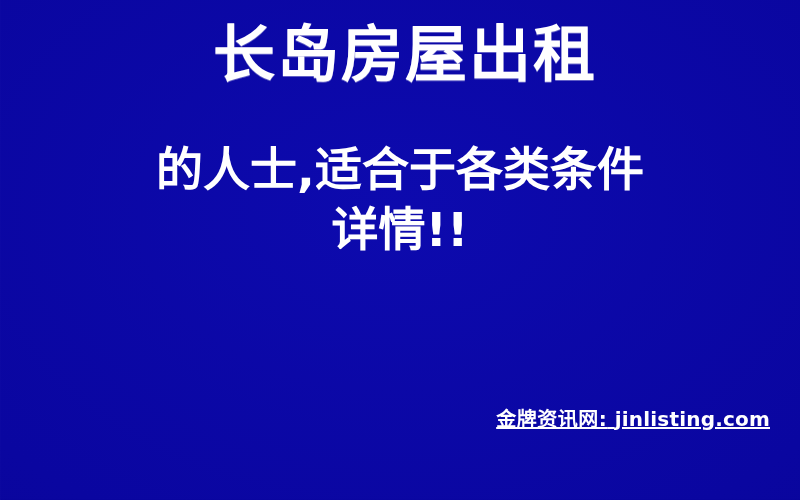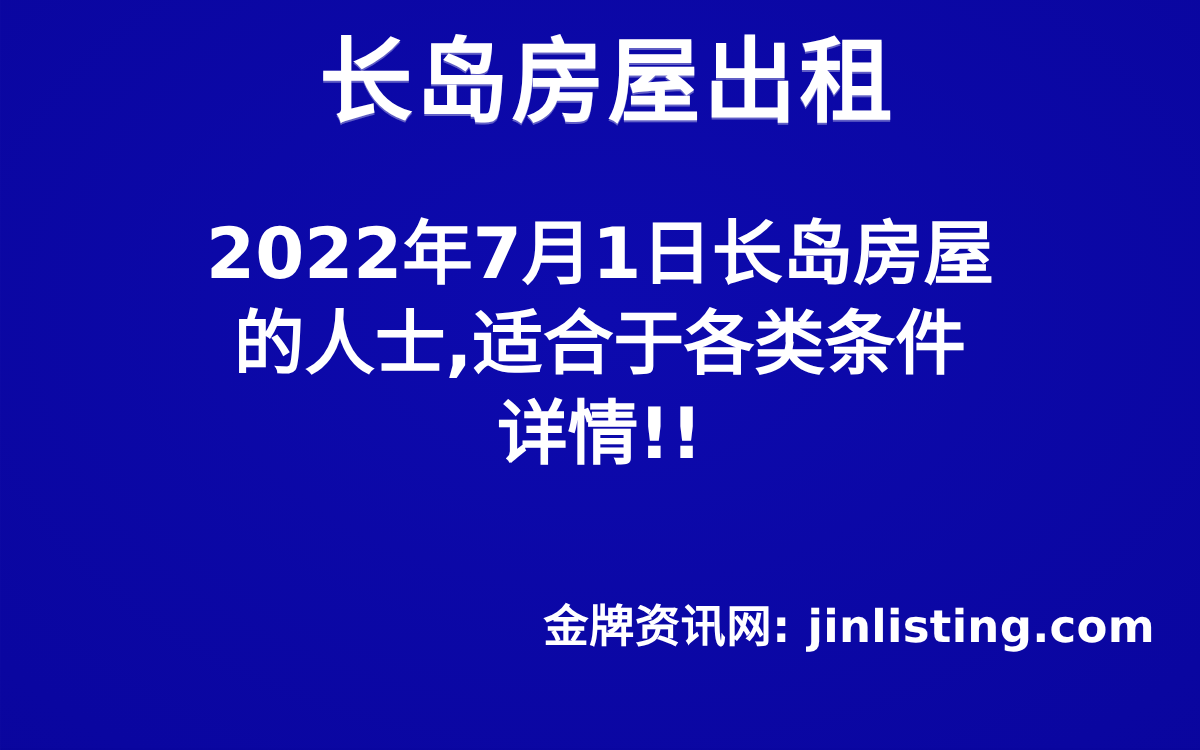--- a/index.html
+++ b/index.html
@@ -77,41 +77,41 @@
     position: absolute;
     left: 0;
     right: 30px;
     top: 402px;
     text-align: right;
   }
 
   .footer-text {
     display: inline-block;
     color: #ffffff;
-    font-size: 30px;
+    font-size: 20px;
     line-height: 34px;
     font-weight: 700;
     letter-spacing: 0.5px;
     white-space: nowrap;
+    text-decoration: underline;
   }
 
   .footer-text .site-name { font-weight: 700; }
   .footer-text .site-url  { font-weight: 700; letter-spacing: 0.2px; }
 </style>
 </head>
 <body>
 
 <div class="poster">
 
   <div class="title-block">
     <h1 class="poster-title">长岛房屋出租</h1>
   </div>
 
   <div class="body-block">
-    <span class="body-line">2022年7月1日长岛房屋</span>
     <span class="body-line">的人士,适合于各类条件</span>
     <span class="body-line">详情!!</span>
   </div>
 
   <div class="footer-block">
     <span class="footer-text">
       <span class="site-name">金牌资讯网:</span>
       <span class="site-url">jinlisting.com</span>
     </span>
   </div>

